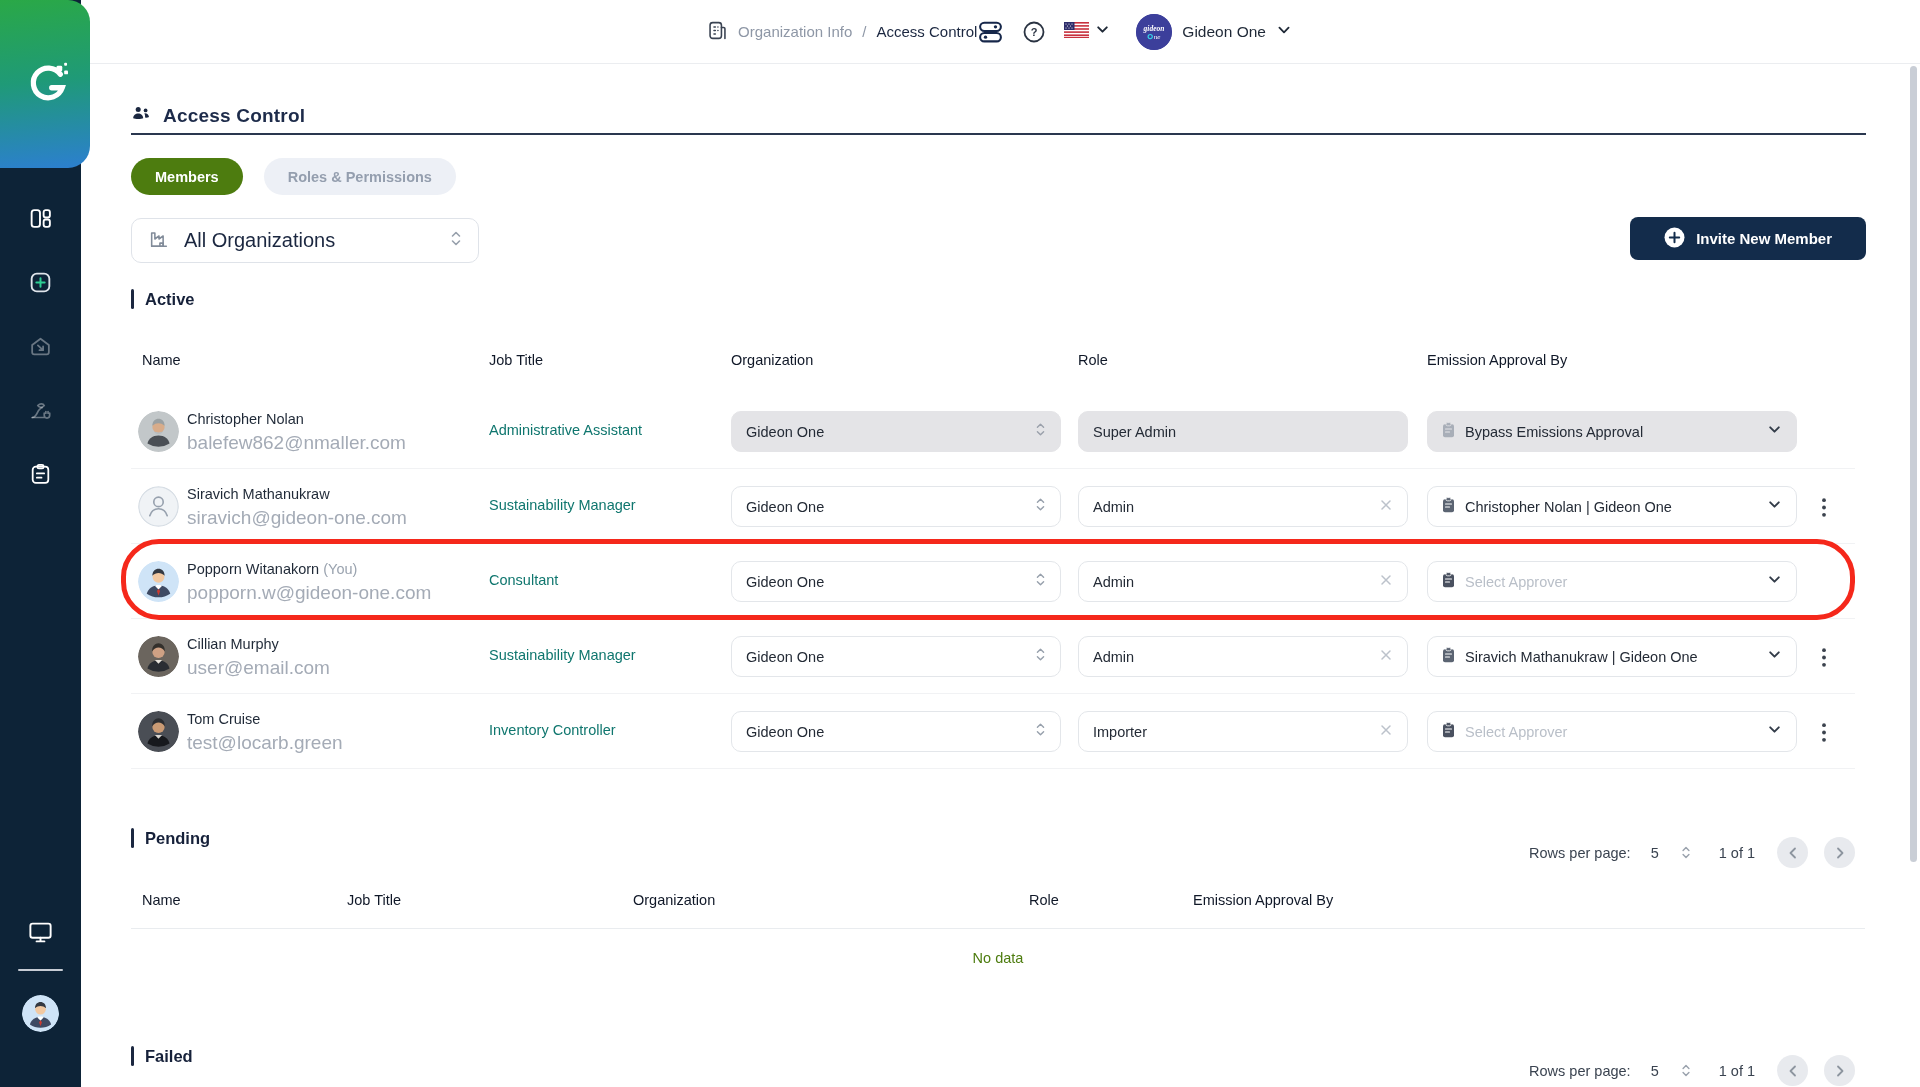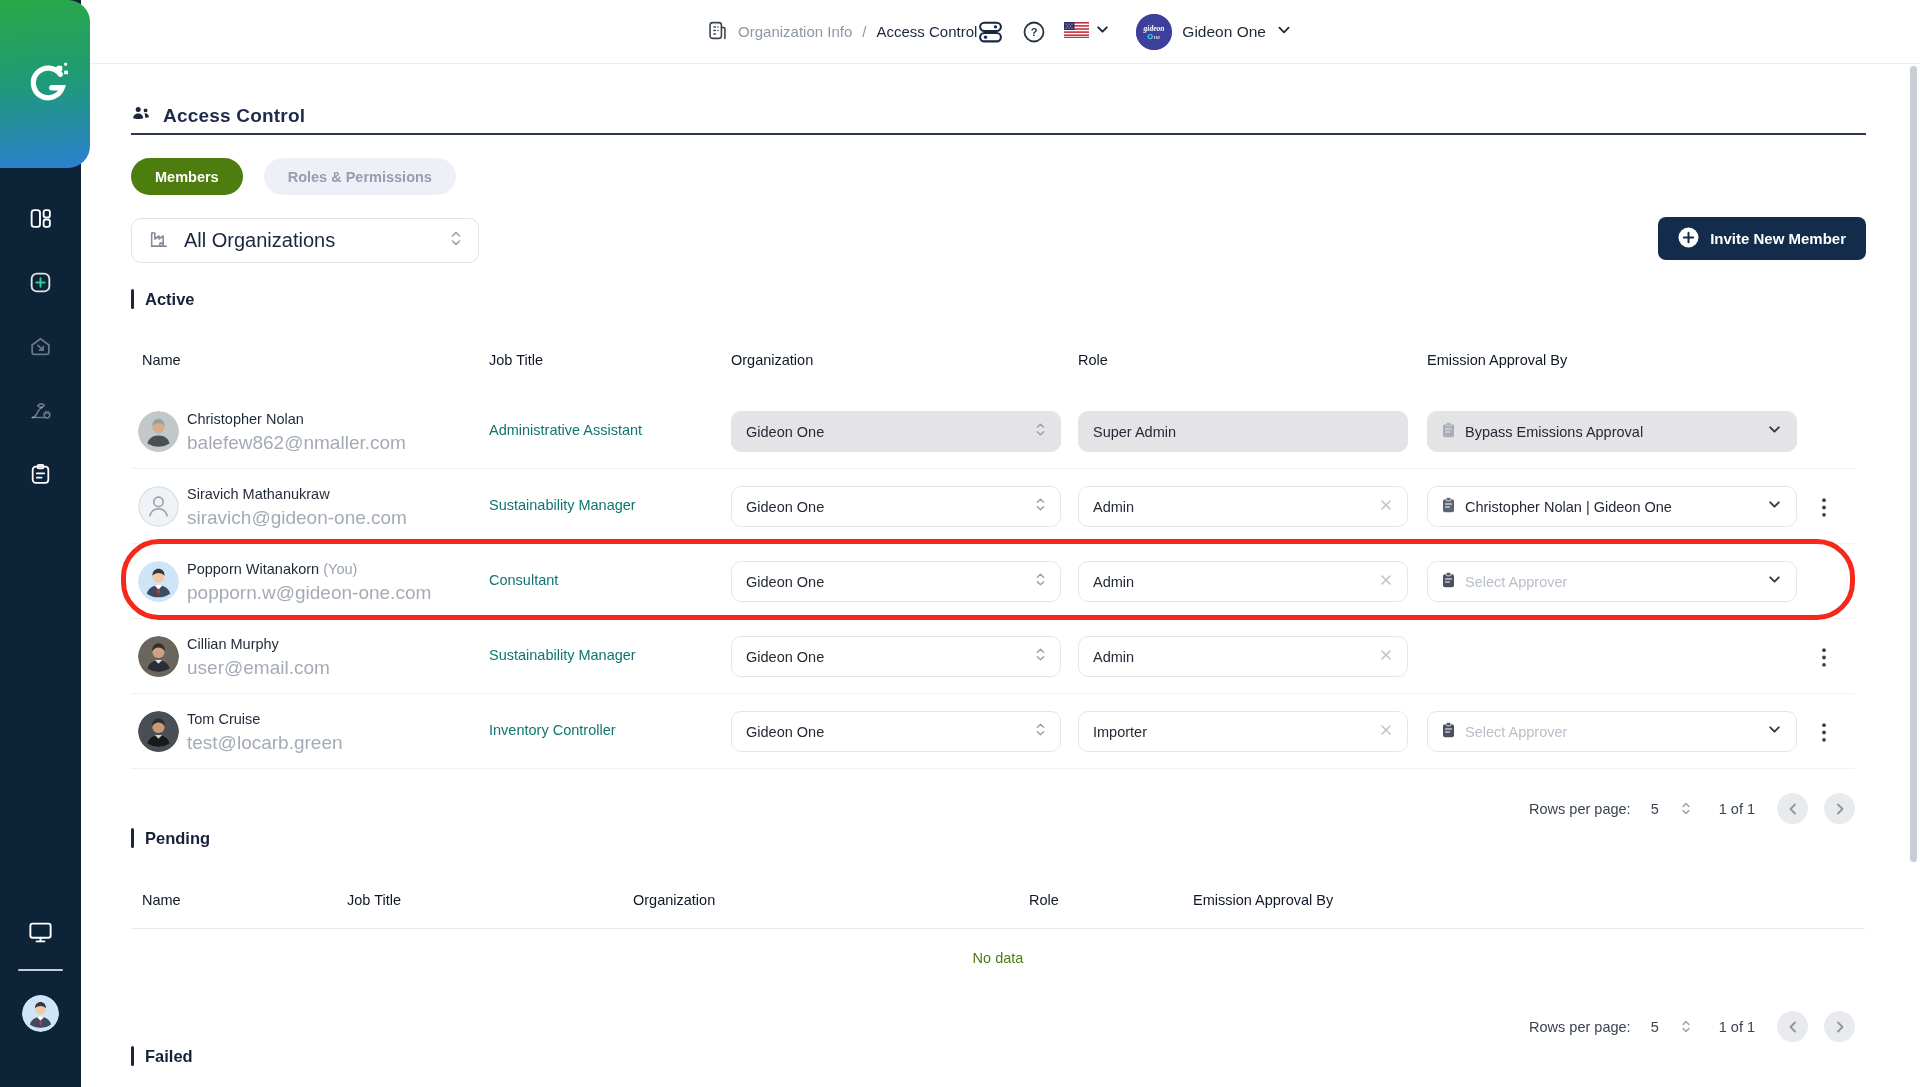--- a/index.html
+++ b/index.html
@@ -37,21 +37,21 @@
 
   .tabs { position:absolute; left:131px; top:158px; display:flex; gap:21px; }
   .tab { height:37px; border-radius:19px; display:flex; align-items:center; padding:0 24px; font-size:14.5px; font-weight:700; cursor:pointer; }
   .tab.active { background:#4d7c0f; color:#ffffff; }
   .tab.idle { background:#edf0f6; color:#949eae; }
 
   .org-filter { position:absolute; left:131px; top:218px; width:348px; height:45px; border:1px solid #dfe3e9; border-radius:10px;
                 display:flex; align-items:center; padding:0 16px; gap:14px; background:#fff; cursor:pointer; }
   .org-filter-text { flex:1; font-size:20px; color:#1b2740; }
   .invite-btn { position:absolute; right:54px; top:217px; height:43px; background:#132c4b; border:none; border-radius:8px;
-                display:inline-flex; align-items:center; gap:11px; padding:0 20px; cursor:pointer; }
+                display:inline-flex; align-items:center; gap:11px; padding:0 34px; cursor:pointer; }
   .invite-label { color:#fff; font-size:15px; font-weight:600; }
 
   .section-head { position:absolute; left:131px; display:flex; align-items:center; gap:11px; }
   .section-bar { width:3px; height:20px; background:#1b2740; border-radius:2px; }
   .section-title { font-size:16.5px; font-weight:600; color:#16213a; }
 
   
   .thead { position:absolute; left:131px; top:352px; width:1724px; height:20px; }
   .thead span { position:absolute; font-size:14.5px; font-weight:500; color:#101828; }
   .trow { position:absolute; left:131px; width:1724px; height:75px; border-bottom:1px solid #f1f2f4; }
@@ -68,21 +68,21 @@
   .sel.appr { left:1296px; width:370px; }
   .sel .stext { flex:1; font-size:14.5px; color:#242b36; white-space:nowrap; overflow:hidden; }
   .sel.disabled { background:#e4e4e7; border-color:#e4e4e7; }
   .sel .stext.placeholder { color:#b9bfc8; }
   .kebab { position:absolute; left:1682px; top:21px; width:22px; height:34px; display:flex; align-items:center; justify-content:center; cursor:pointer; background:none; border:none; }
 
   .red-annotation { position:absolute; left:121px; top:539px; width:1734px; height:81px; border:5px solid #f5281b;
                     border-radius:38px; z-index:5; pointer-events:none; }
 
   
-  .pagination { position:absolute; left:131px; width:1724px; height:31px; display:flex; align-items:center; justify-content:flex-end; gap:16px; }
+  .pagination { position:absolute; left:131px; width:1724px; height:31px; display:flex; align-items:center; justify-content:flex-end; gap:16px;margin-top:44px; }
   .pg-label { font-size:14.5px; color:#3a4350; }
   .pg-size { font-size:14.5px; color:#3a4350; margin-left:4px; }
   .pg-stepper { display:flex; align-items:center; cursor:pointer; margin:0 6px; }
   .pg-info { font-size:14.5px; color:#3a4350; margin:0 6px; }
   .pgbtn { width:31px; height:31px; border-radius:50%; border:none; background:#e8eaee; display:flex; align-items:center; justify-content:center; cursor:pointer; }
 
   
   .pending-head { position:absolute; left:131px; top:892px; width:1724px; }
   .pending-head span { position:absolute; font-size:14.5px; font-weight:500; color:#101828; }
   .pending-divider { position:absolute; left:131px; top:928px; width:1734px; height:1px; background:#e9ecef; }
@@ -444,20 +444,31 @@
             <path d="M2.5 6l3.5-3.5L9.5 6"></path>
             <path d="M2.5 11l3.5 3.5L9.5 11"></path>
           </svg></span>
     </div>
     <div class="sel role">
       <span class="stext">Admin</span>
       <span><svg width="14" height="14" viewBox="0 0 14 14">
             <path d="M3 3l8 8M11 3l-8 8" stroke="#bcc2cb" stroke-width="1.5" stroke-linecap="round"></path>
           </svg></span>
     </div>
+    <div class="sel appr">
+      <span><svg width="13" height="16" viewBox="0 0 13 16">
+            <rect x="1" y="2.2" width="11" height="13" rx="2" fill="#5b6472"></rect>
+            <rect x="4" y="0.6" width="5" height="3.2" rx="1.4" fill="#5b6472" stroke="#ffffff" stroke-width="0.8"></rect>
+            <path d="M3.5 7h6M3.5 10h4" stroke="#ffffff" stroke-width="1.1" stroke-linecap="round"></path>
+          </svg></span>
+      <span class="stext">Siravich Mathanukraw | Gideon One</span>
+      <span><svg width="15" height="15" viewBox="0 0 14 14" fill="none">
+            <path d="M3 5l4 4 4-4" stroke="#333c49" stroke-width="1.8" stroke-linecap="round" stroke-linejoin="round"></path>
+          </svg></span>
+    </div>
     <button class="kebab">
       <svg width="4" height="19" viewBox="0 0 4 19" fill="#3c434e">
           <circle cx="2" cy="2.2" r="1.9"></circle>
           <circle cx="2" cy="9.5" r="1.9"></circle>
           <circle cx="2" cy="16.8" r="1.9"></circle>
         </svg>
     </button>
   </div>
 
   <div class="trow" style="top:694px">

